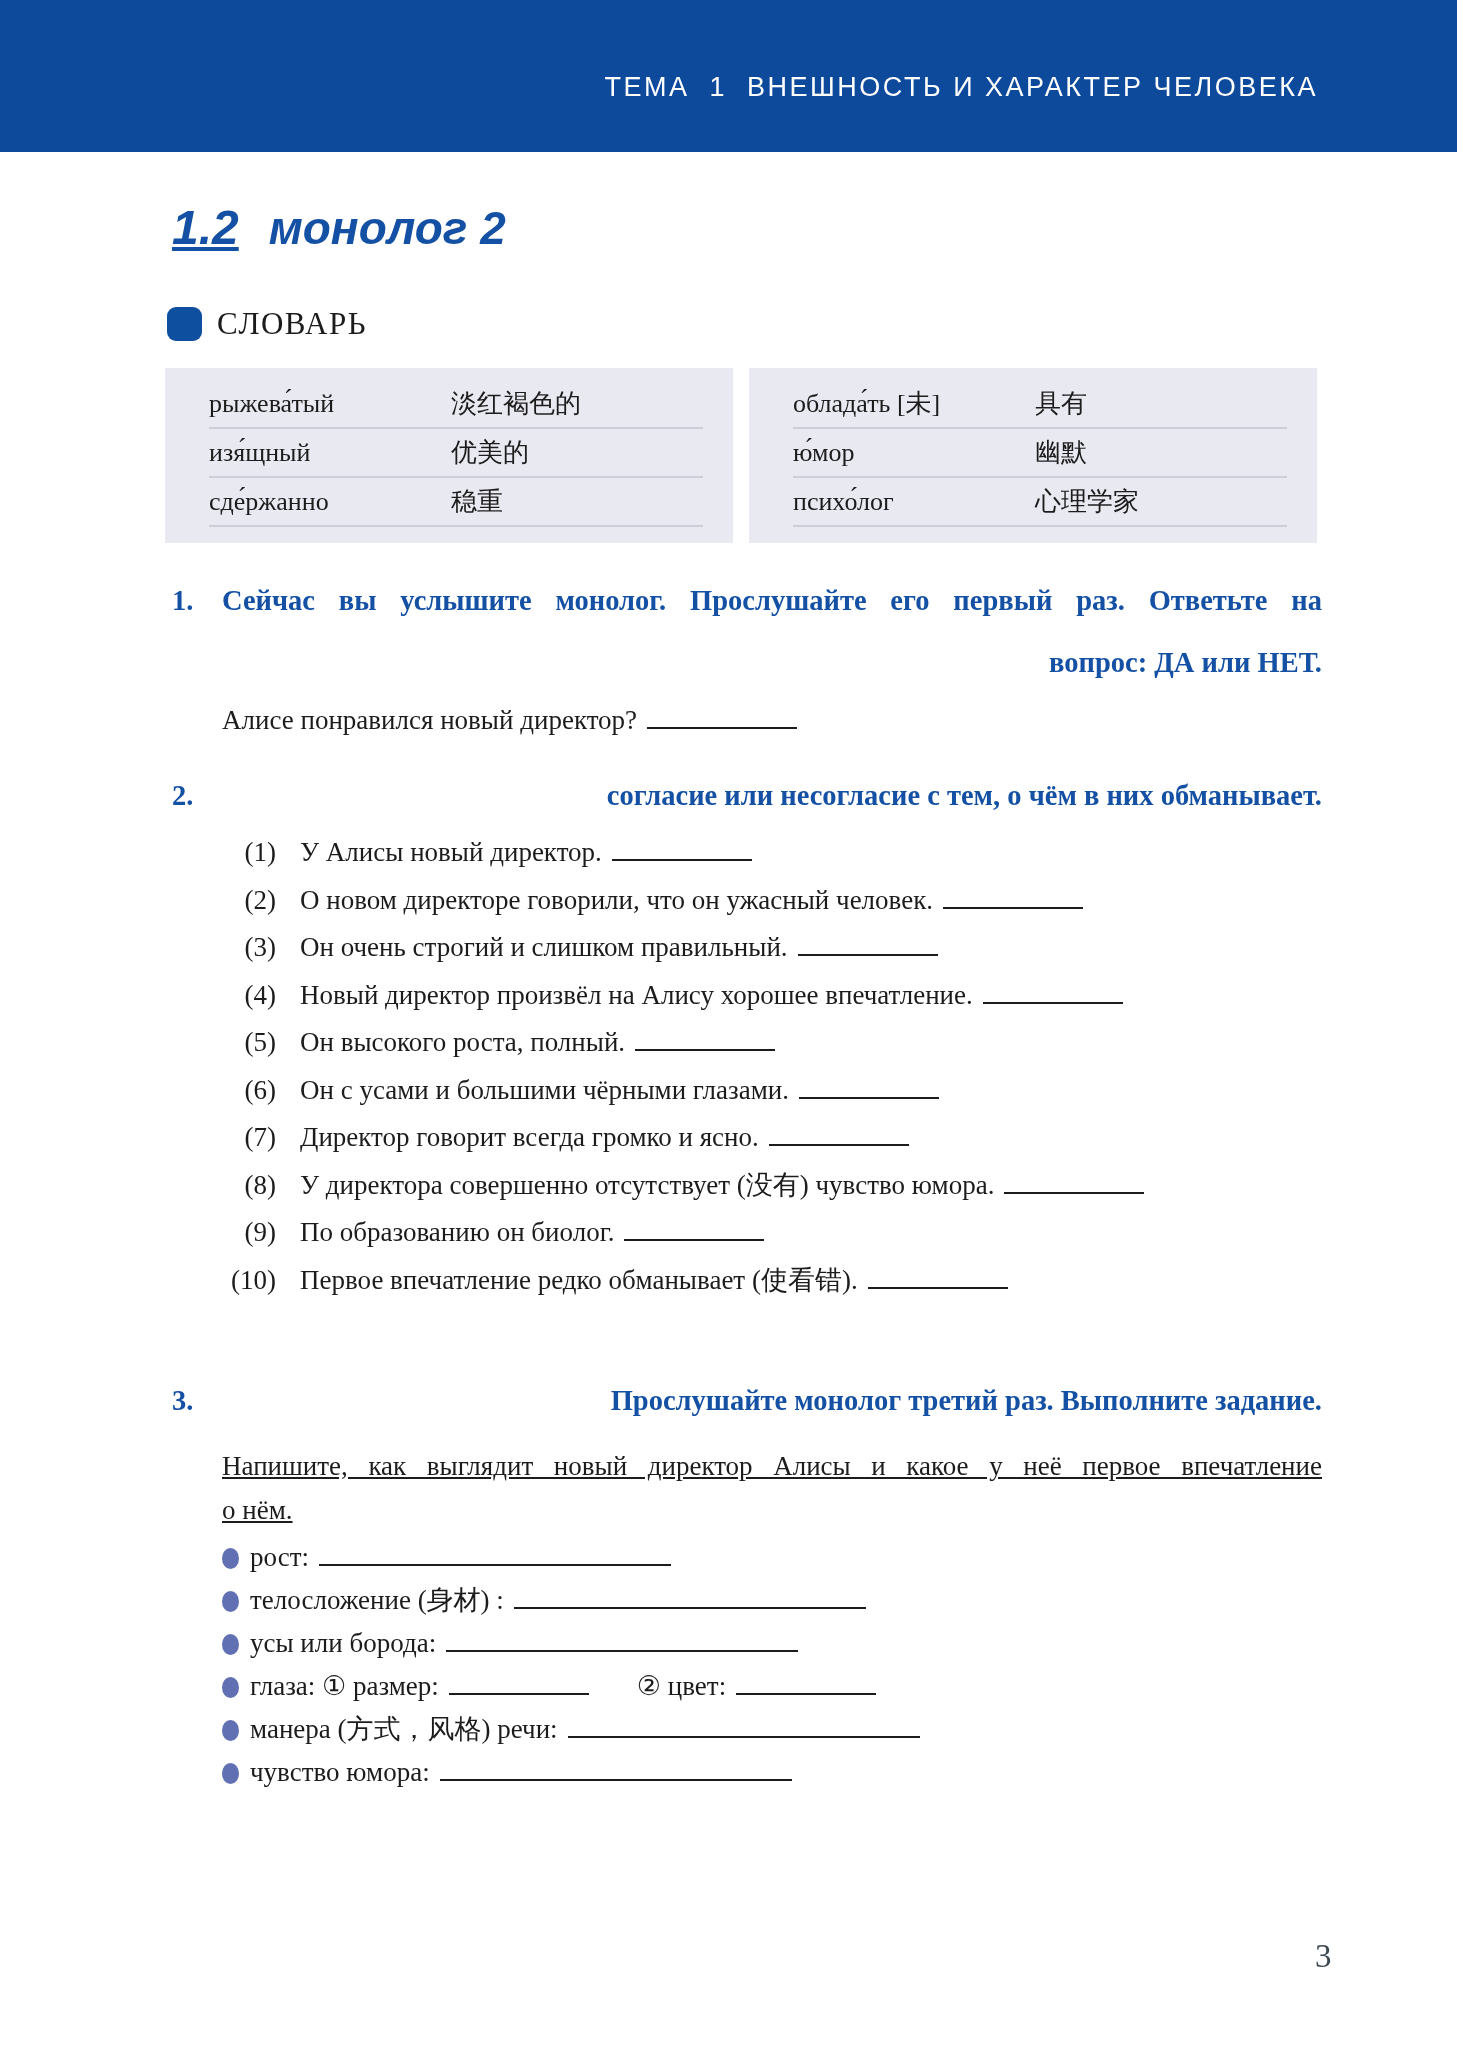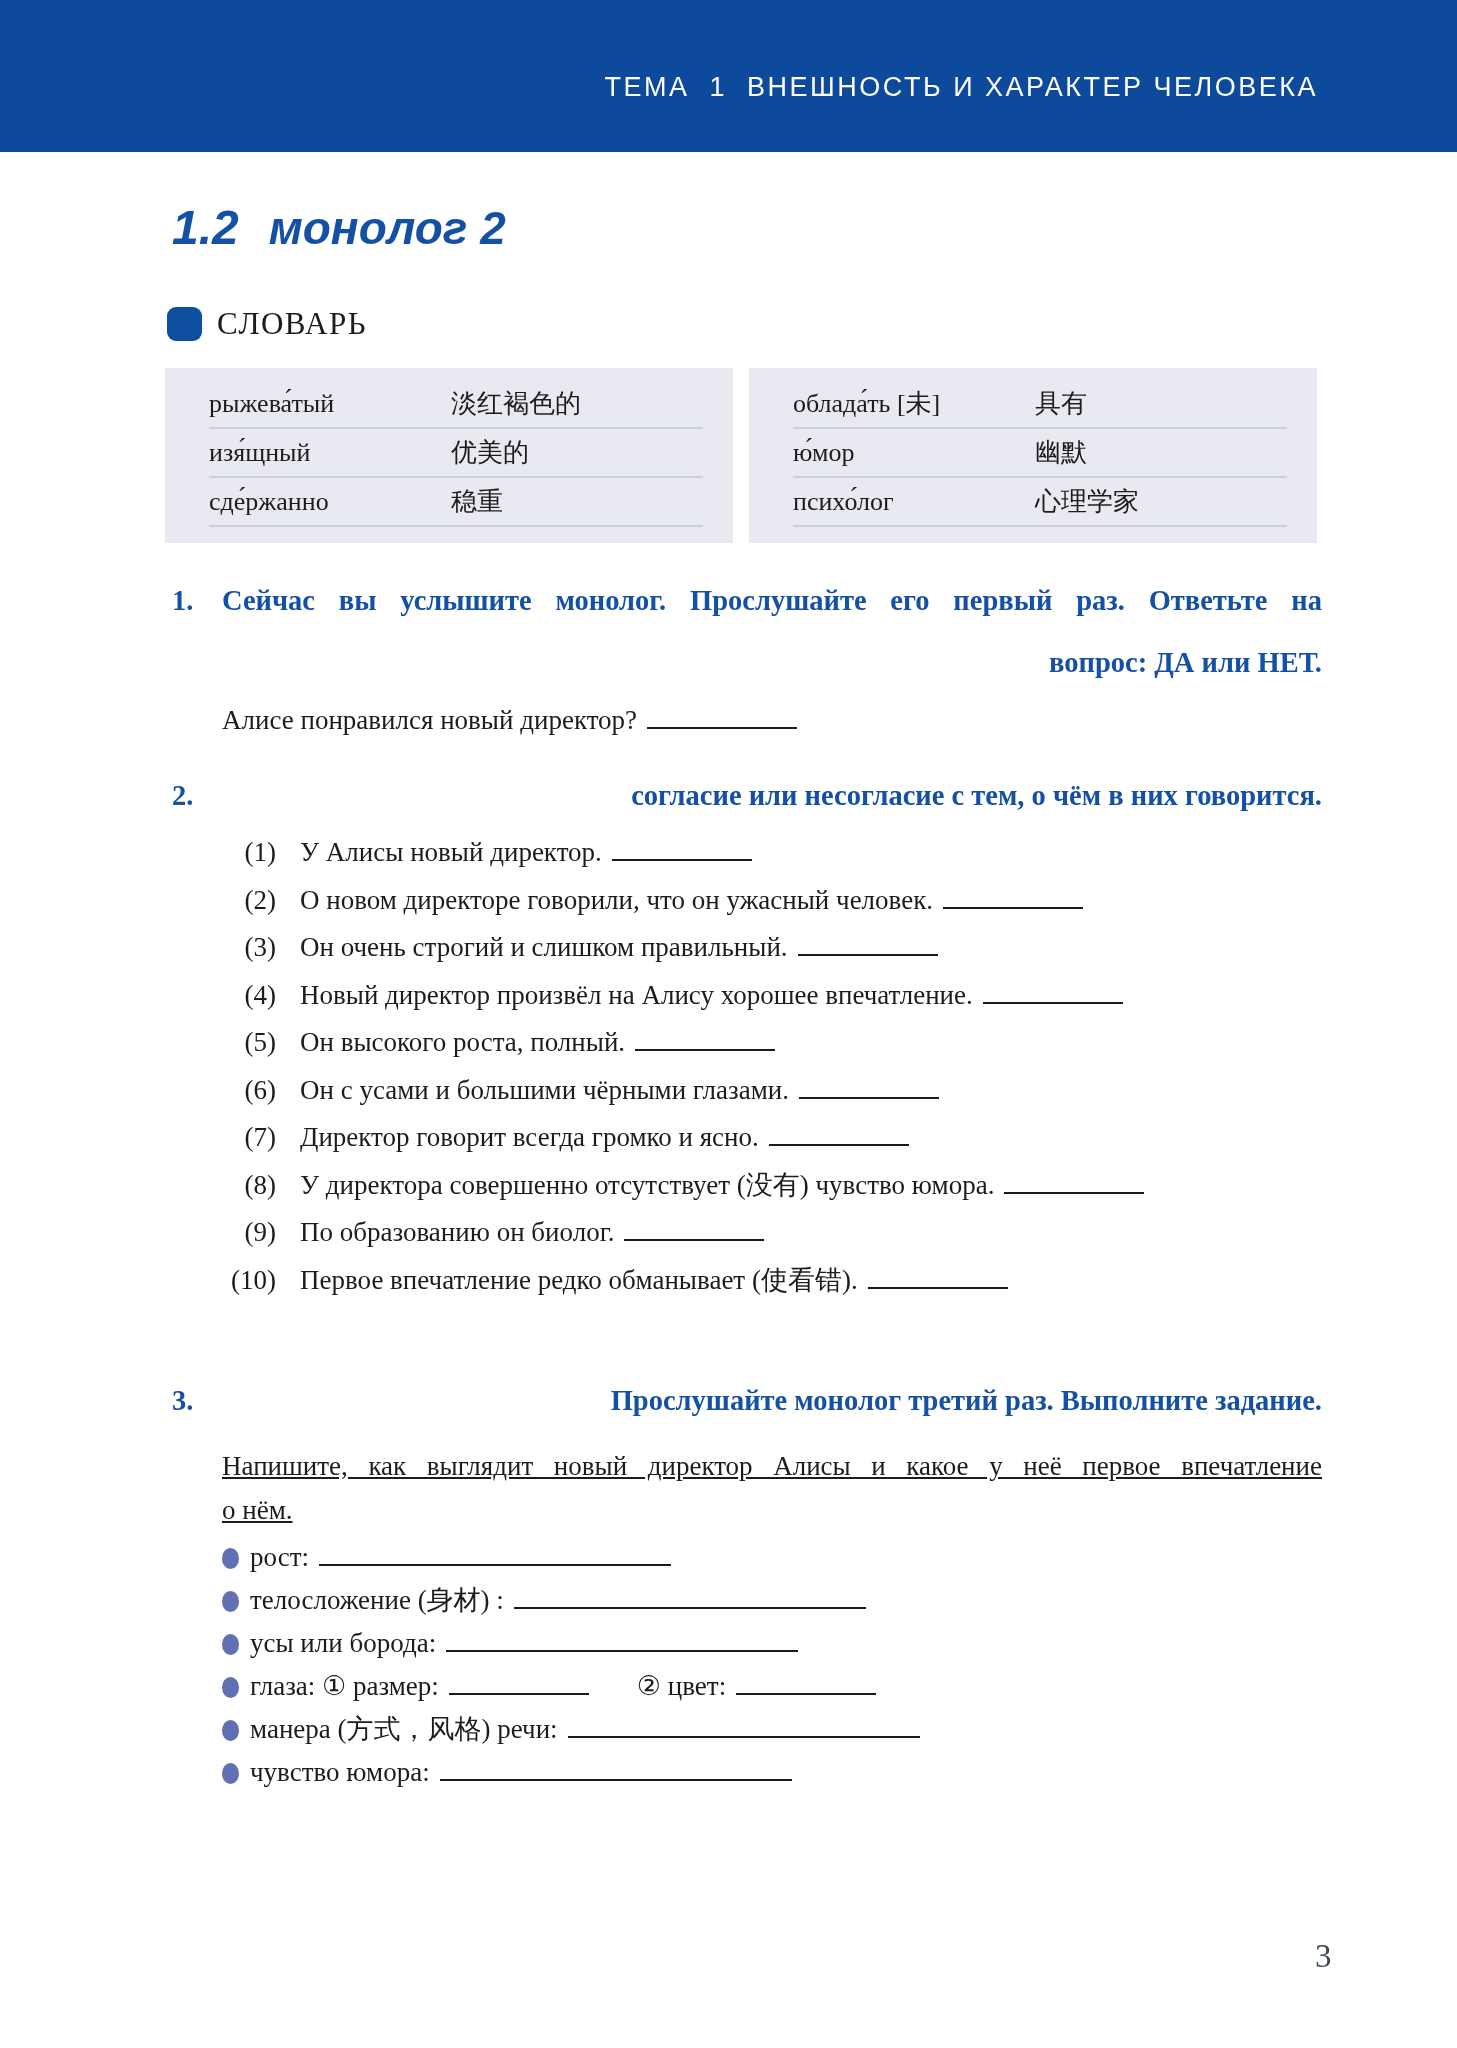--- a/index.html
+++ b/index.html
@@ -37,21 +37,21 @@
     white-space:pre;
   }
   
   .section-title{
     position:absolute;top:200px;left:172px;
     font-family:var(--sans);
     font-style:italic;font-weight:bold;
     color:var(--accent);
     display:flex;align-items:baseline;gap:30px;
   }
-  .sec-num{font-size:48px;}
+  .sec-num{font-size:48px;text-decoration:underline;}
   .sec-name{font-size:46px;}
   
   .vocab-heading{
     position:absolute;top:306px;left:167px;
     display:flex;align-items:center;gap:15px;
   }
   .vocab-icon{
     width:35px;height:34px;border-radius:9px;
     background:var(--icon);
     flex:none;
@@ -192,21 +192,21 @@
     </div>
     <div class="q-line">
       <span>Алисе понравился новый директор?</span><span class="blank blank-q"></span>
     </div>
   </section>
 
   <section class="exercise ex2">
     <div class="ex-header">
       <span class="ex-num">2.</span>
       <div>
-          <div class="hdr-line">согласие или несогласие с тем, о чём в них говорится.</div>
+          <div class="hdr-line">согласие или несогласие с тем, о чём в них обманывает.</div>
         </div>
     </div>
     <div class="items">
         <div class="item"><span class="num">(1)</span><span class="itext">У Алисы новый директор.</span><span class="blank blank-m"></span></div>
         <div class="item"><span class="num">(2)</span><span class="itext">О новом директоре говорили, что он ужасный человек.</span><span class="blank blank-m"></span></div>
         <div class="item"><span class="num">(3)</span><span class="itext">Он очень строгий и слишком правильный.</span><span class="blank blank-m"></span></div>
         <div class="item"><span class="num">(4)</span><span class="itext">Новый директор произвёл на Алису хорошее впечатление.</span><span class="blank blank-m"></span></div>
         <div class="item"><span class="num">(5)</span><span class="itext">Он высокого роста, полный.</span><span class="blank blank-m"></span></div>
         <div class="item"><span class="num">(6)</span><span class="itext">Он с усами и большими чёрными глазами.</span><span class="blank blank-m"></span></div>
         <div class="item"><span class="num">(7)</span><span class="itext">Директор говорит всегда громко и ясно.</span><span class="blank blank-m"></span></div>

